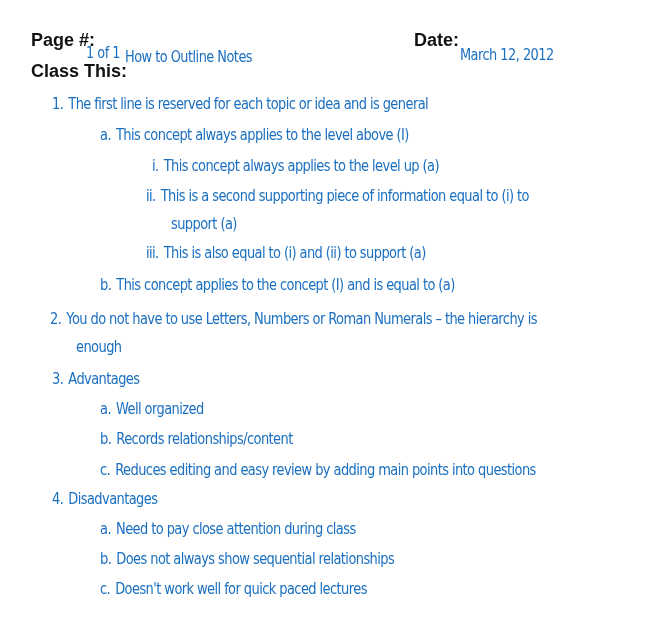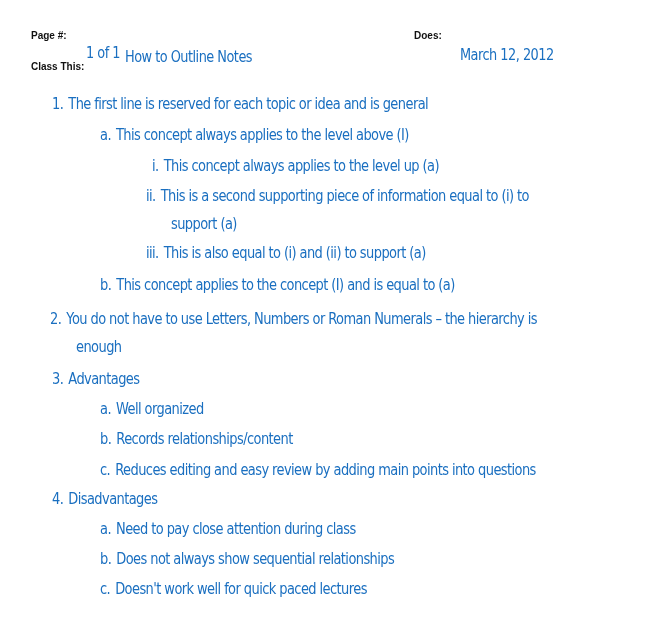--- a/index.html
+++ b/index.html
@@ -11,21 +11,21 @@
       width: 671px;
       height: 629px;
       position: relative;
       overflow: hidden;
       font-family: "Liberation Sans", sans-serif;
     }
     .label {
       position: absolute;
       font-family: "Liberation Sans", sans-serif;
       font-weight: bold;
-      font-size: 10px;
+      font-size: 18px;
       color: #111111;
     }
     .hand {
       font-family: "DejaVu Sans", sans-serif;
       color: #1a6fc0;
       font-size: 15px;
       font-weight: normal;
       letter-spacing: -0.6px;
       transform: scaleX(0.86);
       transform-origin: left center;
@@ -51,21 +51,21 @@
     }
   </style>
 </head>
 <body>
 
 <div class="label" style="left:31px; top:30px;">Page #:</div>
 <div class="field-value" style="left:86px; top:44px;">
   <span class="hand">1 of 1</span>
 </div>
 
-<div class="label" style="left:414px; top:30px;">Does:</div>
+<div class="label" style="left:414px; top:30px;">Date:</div>
 <div class="field-value" style="left:460px; top:26px;margin-top:20px;">
   <span class="hand">March 12, 2012</span>
 </div>
 
 <div class="label" style="left:31px; top:61px;">Class This:</div>
 <div class="field-value" style="left:125px; top:48px;">
   <span class="hand">How to Outline Notes</span>
 </div>
 
 <div>

